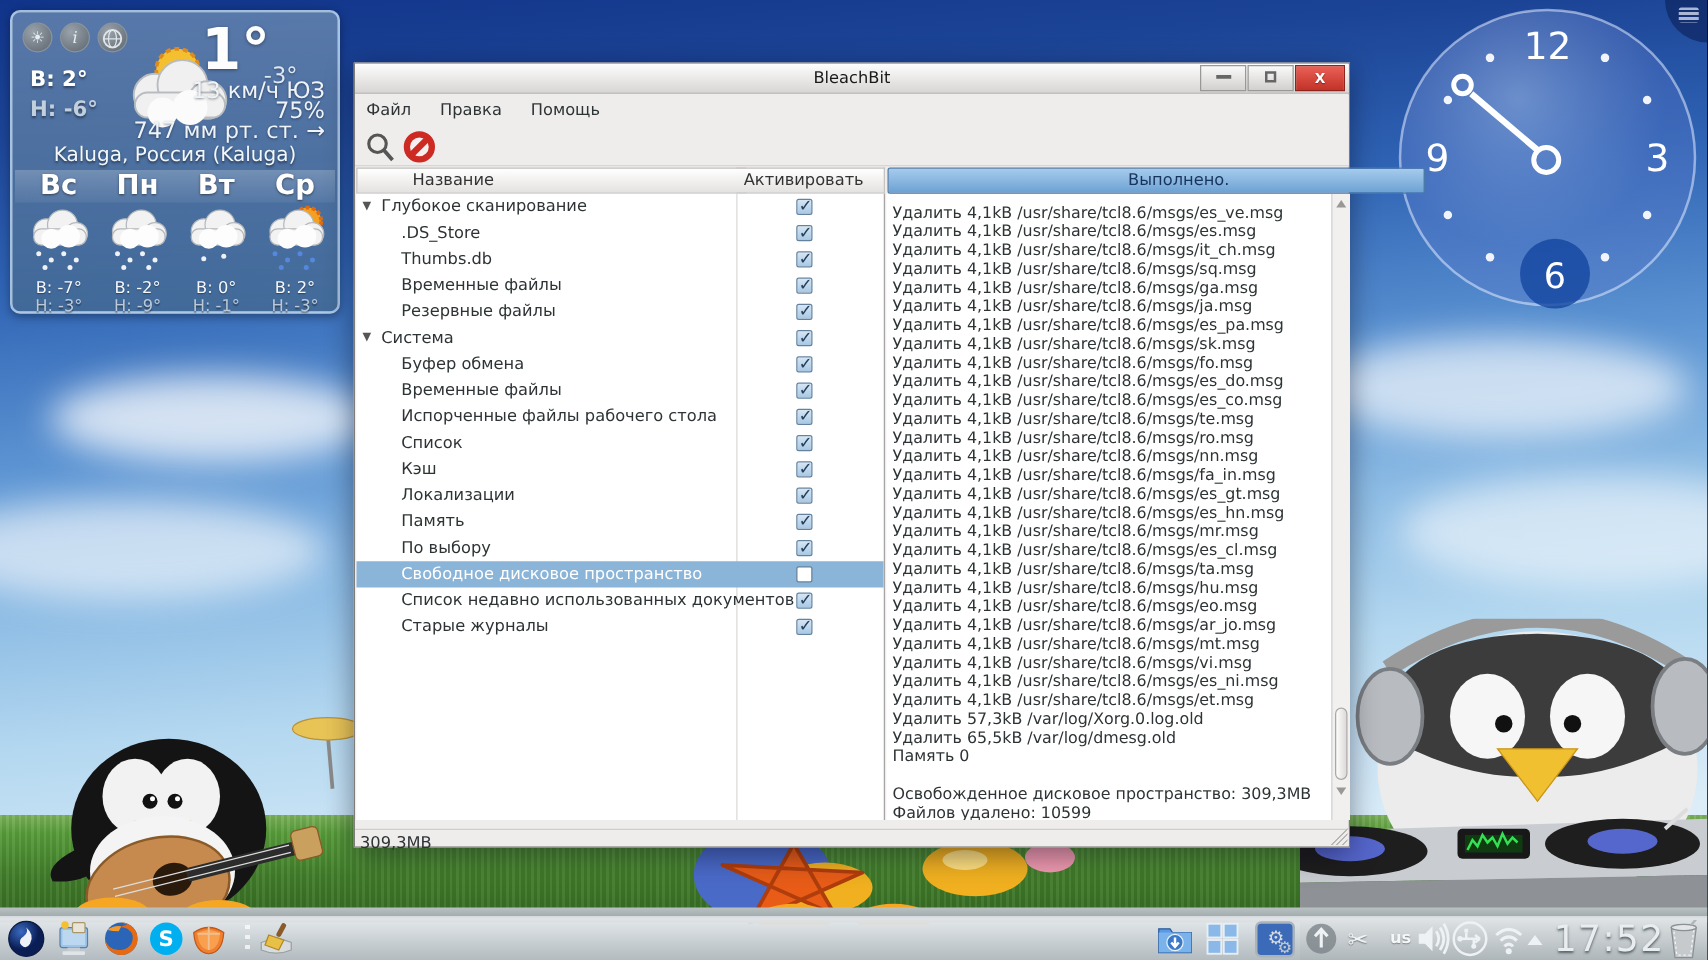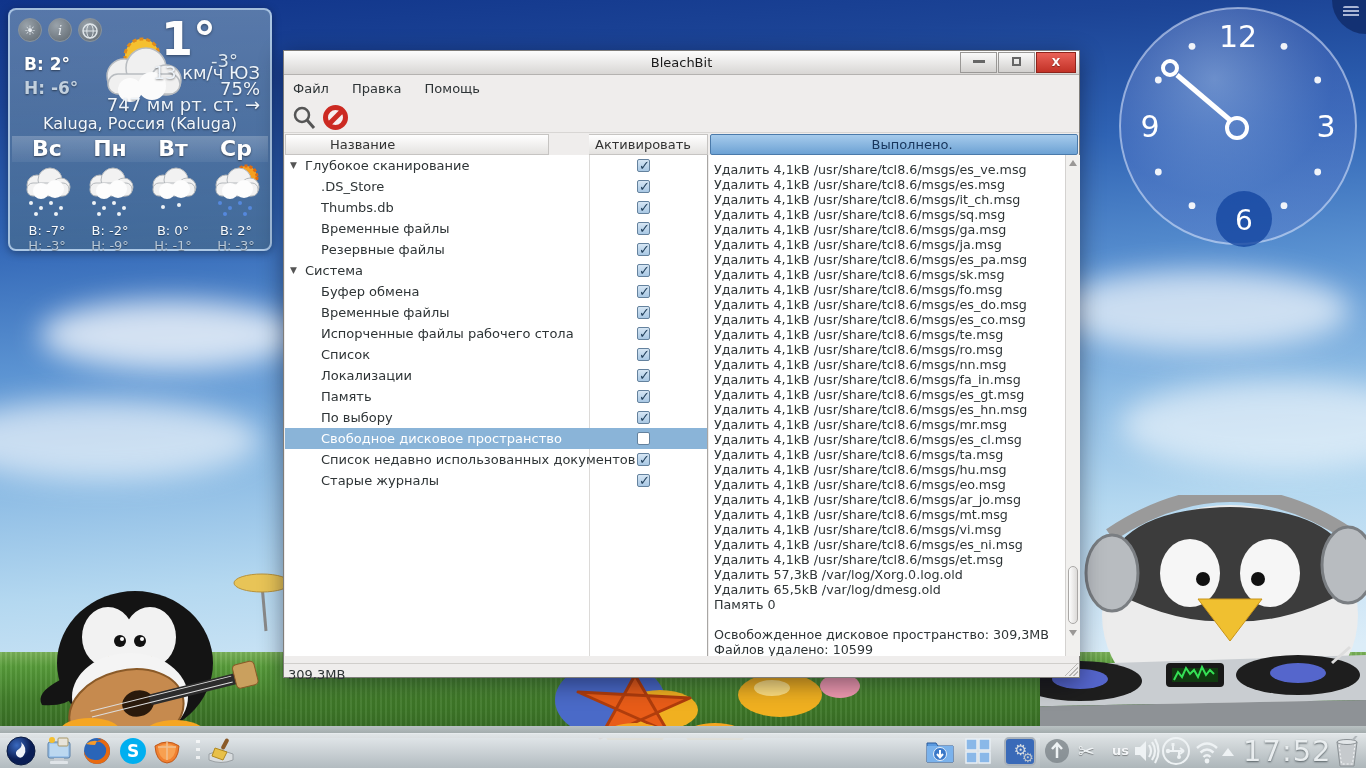--- a/index.html
+++ b/index.html
@@ -63,23 +63,23 @@
   .menuitem { display:inline-block; padding:5px 9px; font-size:13px; color:#2e3436; }
   #toolbar { position:absolute; left:0; right:0; top:51px; height:31px; background:#efedec; border-bottom:1px solid #d8d6d4; }
   #tb-search { position:absolute; left:8px; top:3px; width:25px; height:25px; }
   #tb-abort { position:absolute; left:39px; top:3px; width:25px; height:25px; border-radius:50%;
     border:5px solid #cc2a22; background:#f6efef; }
   #tb-abort:before { content:""; position:absolute; left:-2px; top:5px; width:19px; height:5px;
     background:#cc2a22; transform:rotate(-45deg); }
 
   .colhdr { position:absolute; top:83px; height:21px; background:linear-gradient(#ffffff,#e4e2e0);
     border:1px solid #c6c4c2; border-left:none; font-size:13px; color:#333; line-height:20px; padding-left:6px; }
-  #hdr-name { left:1px; width:264px; border-left:1px solid #c6c4c2;padding-left:44px; }
+  #hdr-name { left:1px; width:312px; border-left:1px solid #c6c4c2;padding-left:44px; }
   #hdr-act { left:305px; width:119px; }
-  #progress { position:absolute; left:426px; top:83px; width:368px; height:21px;
+  #progress { position:absolute; left:426px; top:83px; width:430px; height:21px;
     background:linear-gradient(#a6cbec,#6da2d4); border:1px solid #4a7aaa; border-radius:2px;
     text-align:center; font-size:13px; color:#17355c; line-height:19px; z-index:5;padding-left:36px; }
 
   #treepane { position:absolute; left:1px; top:104px; width:423px; height:501px; background:#fff;
     border-right:1px solid #a8a6a4; overflow:hidden; }
   #treepane .colsep { position:absolute; left:304px; top:0; bottom:0; width:1px; background:#dcdad8; }
   .trow { position:relative; height:21px; font-size:13px; color:#2e3436; line-height:21px; white-space:nowrap; }
   .trow.selected { background:#8ab4d8; color:#fff; }
   .trow .twisty { position:absolute; left:5px; top:0; font-size:9px; color:#555; }
   .trow .lbl { position:absolute; top:0; }
@@ -395,20 +395,24 @@
           <div class="trow">
             <span class="lbl" style="left: 36px;">Временные файлы</span>
             <span class="cb checked"></span>
           </div>
           <div class="trow">
             <span class="lbl" style="left: 36px; text-align: center;">Испорченные файлы рабочего стола</span>
             <span class="cb checked"></span>
           </div>
           <div class="trow">
             <span class="lbl" style="left: 36px;">Список</span>
+            <span class="cb checked"></span>
+          </div>
+          <div class="trow">
+            <span class="lbl" style="left: 36px;">Кэш</span>
             <span class="cb checked"></span>
           </div>
           <div class="trow">
             <span class="lbl" style="left: 36px;">Локализации</span>
             <span class="cb checked"></span>
           </div>
           <div class="trow">
             <span class="lbl" style="left: 36px;">Память</span>
             <span class="cb checked"></span>
           </div>

